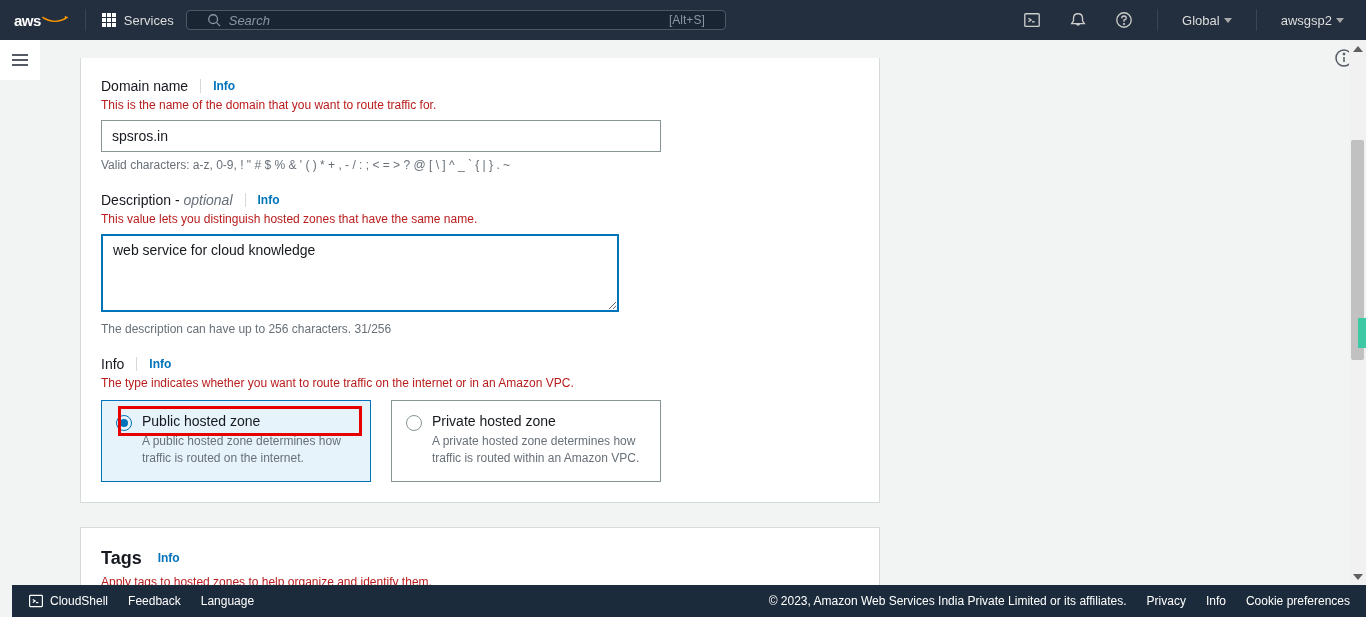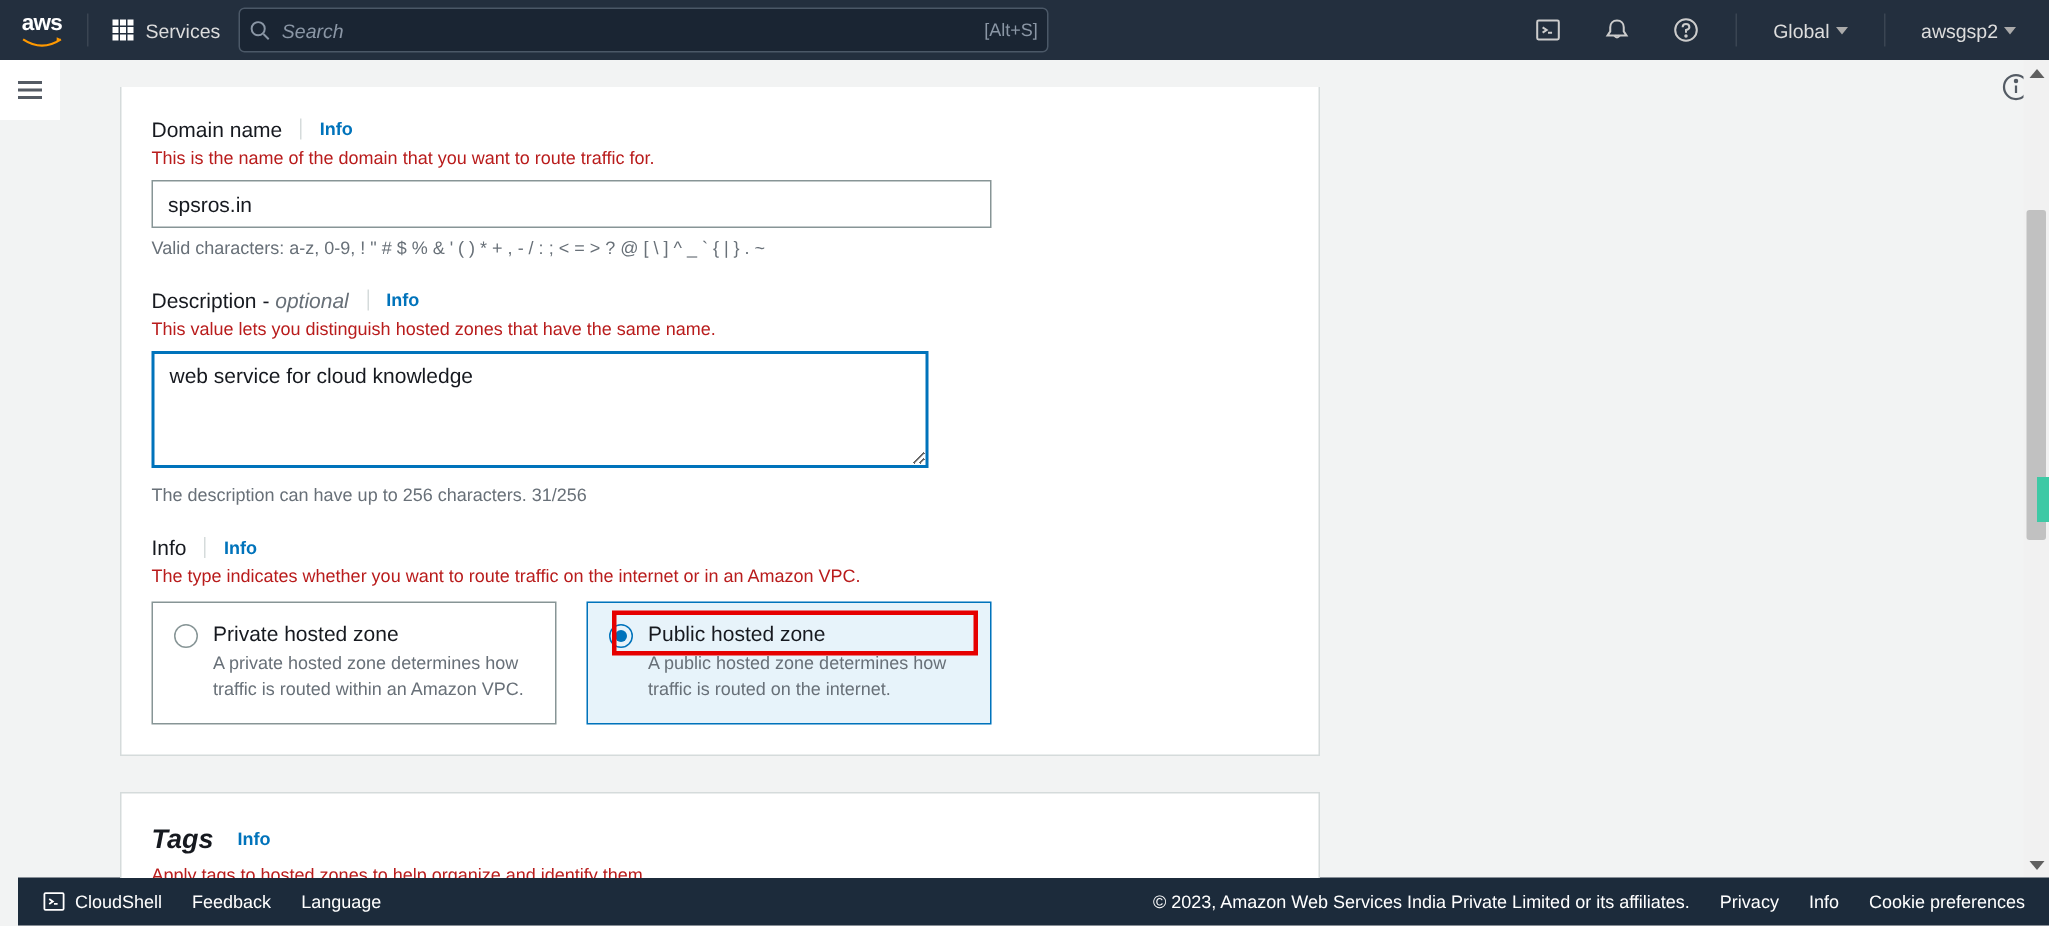--- a/index.html
+++ b/index.html
@@ -6,21 +6,21 @@
 body { background: #f2f3f3; overflow: hidden; }
 
 .topbar { background: #232f3e; height: 40px; display: flex; align-items: center; color: #fff; padding: 0 14px; gap: 12px; }
 .aws-logo { display: flex; align-items: center; gap: 8px; }
 .aws-logo-text { font-weight: 700; font-size: 15px; letter-spacing: -0.5px; color: #fff; }
 .aws-logo-swoosh { width: 28px; height: 10px; }
 .grid-icon { width: 14px; height: 14px; display: grid; grid-template-columns: repeat(3,1fr); grid-template-rows: repeat(3,1fr); gap: 1px; }
 .grid-icon span { background: #fff; }
 .services-label { font-size: 13px; color: #ddd; }
 .services-btn { display: flex; align-items: center; gap: 8px; cursor: pointer; }
-.search-wrap { flex: 0 0 540px; background: #1a2533; border-radius: 4px; height: 30px; display: flex; align-items: center; padding: 0 6px; border: 1px solid #4b5867; }
+.search-wrap { flex: 0 0 540px; background: #1a2533; border-radius: 4px; height: 20px; display: flex; align-items: center; padding: 0 20px; border: 1px solid #4b5867; }
 .search-wrap svg { width: 14px; height: 14px; }
 .search-input { background: transparent; border: none; outline: none; color: #fff; font-style: italic; font-size: 13px; flex: 1; margin-left: 8px; }
 .search-input::placeholder { color: #8a96a5; font-style: italic; }
 .search-shortcut { color: #8a96a5; font-size: 12px; }
 .top-spacer { flex: 1; }
 .top-icon { width: 34px; height: 34px; display: flex; align-items: center; justify-content: center; cursor: pointer; }
 .top-icon svg { width: 18px; height: 18px; stroke: #ccc; fill: none; }
 .top-item { font-size: 13px; color: #ddd; cursor: pointer; display: flex; align-items: center; gap: 4px; padding: 0 8px; }
 .caret-down { width: 0; height: 0; border-left: 4px solid transparent; border-right: 4px solid transparent; border-top: 5px solid #aaa; }
 .vdiv { width: 1px; height: 22px; background: #3a4552; margin: 0 4px; }
@@ -51,21 +51,21 @@
 .radio-card { width: 270px; border: 1px solid #879596; padding: 12px 14px 14px; display: flex; gap: 10px; cursor: pointer; }
 .radio-card.selected { background: #e7f3fa; border-color: #0073bb; position: relative; }
 .radio-card.selected::after { content: ""; position: absolute; left: 16px; top: 5px; width: 238px; height: 24px; border: 3px solid #e60000; }
 .radio-circle { width: 16px; height: 16px; border: 1px solid #879596; border-radius: 50%; margin-top: 2px; flex-shrink: 0; position: relative; }
 .radio-card.selected .radio-circle { border-color: #0073bb; }
 .radio-card.selected .radio-circle::after { content: ""; position: absolute; top: 3px; left: 3px; width: 8px; height: 8px; background: #0073bb; border-radius: 50%; }
 .radio-title { font-size: 14px; color: #16191f; }
 .radio-desc { font-size: 12px; color: #687078; margin-top: 4px; line-height: 1.4; }
 
 .panel-tags { background: #fff; border: 1px solid #d5dbdb; padding: 20px; margin-top: 24px; width: 800px; }
-.tags-title { font-size: 18px; font-weight: 700; color: #16191f; font-style: italic; }
+.tags-title { font-size: 18px; font-weight: 700; color: #16191f; }
 
 .bottom-bar { position: absolute; left: 12px; right: 0; bottom: 0; height: 32px; background: #1c2b3b; display: flex; align-items: center; color: #fff; font-size: 12px; padding: 0 16px; }
 .bottom-left { display: flex; align-items: center; gap: 20px; }
 .bb-item { display: flex; align-items: center; gap: 6px; cursor: pointer; }
 .bb-item svg { width: 16px; height: 16px; fill: none; stroke: #fff; }
 .bottom-spacer { flex: 1; }
 .bottom-right { display: flex; align-items: center; gap: 20px; }
 .bottom-right a { color: #fff; text-decoration: none; cursor: pointer; }
 
 .scrollbar-v { position: absolute; right: 0; top: 40px; bottom: 32px; width: 17px; background: #f1f1f1; }
@@ -81,21 +81,21 @@
 
 .spacer-top { height: 18px; }
 .field-block { margin-top: 20px; }
 .field-block.first { margin-top: 0; }
 </style>
 </head>
 <body>
 
 <div class="topbar">
   <div class="aws-logo">
-    <div style="display:flex;flex-direction:column;align-items:center;">
+    <div style="display:flex;flex-direction:row;align-items:center;">
       <span class="aws-logo-text">aws</span>
       <svg class="aws-logo-swoosh" viewBox="0 0 40 12">
           <path d="M2 2 Q20 14 38 2" stroke="#ff9900" stroke-width="2" fill="none"></path>
           <path d="M34 0 L38 2 L34 4" fill="#ff9900"></path>
         </svg>
     </div>
   </div>
   <div class="vdiv"></div>
   <div class="services-btn">
     <div class="grid-icon">
@@ -197,32 +197,32 @@
     </div>
 
     <div class="field-block">
       <div class="field-label-row">
         <span class="field-label">Info</span>
         <span class="vsep"></span>
         <span class="info-link">Info</span>
       </div>
       <div class="field-sub">The type indicates whether you want to route traffic on the internet or in an Amazon VPC.</div>
       <div class="radio-row">
+        <div class="radio-card selected">
+          <div class="radio-circle"></div>
+          <div>
+            <div class="radio-title">Public hosted zone</div>
+            <div class="radio-desc">A public hosted zone determines how traffic is routed on the internet.</div>
+          </div>
+        </div>
         <div class="radio-card">
           <div class="radio-circle"></div>
           <div>
             <div class="radio-title">Private hosted zone</div>
             <div class="radio-desc">A private hosted zone determines how traffic is routed within an Amazon VPC.</div>
-          </div>
-        </div>
-        <div class="radio-card selected">
-          <div class="radio-circle"></div>
-          <div>
-            <div class="radio-title">Public hosted zone</div>
-            <div class="radio-desc">A public hosted zone determines how traffic is routed on the internet.</div>
           </div>
         </div>
       </div>
     </div>
   </div>
 
   <div class="panel-tags">
     <div class="field-label-row">
       <span class="tags-title">Tags</span>
       <span class="info-link" style="margin-left:4px;">Info</span>

